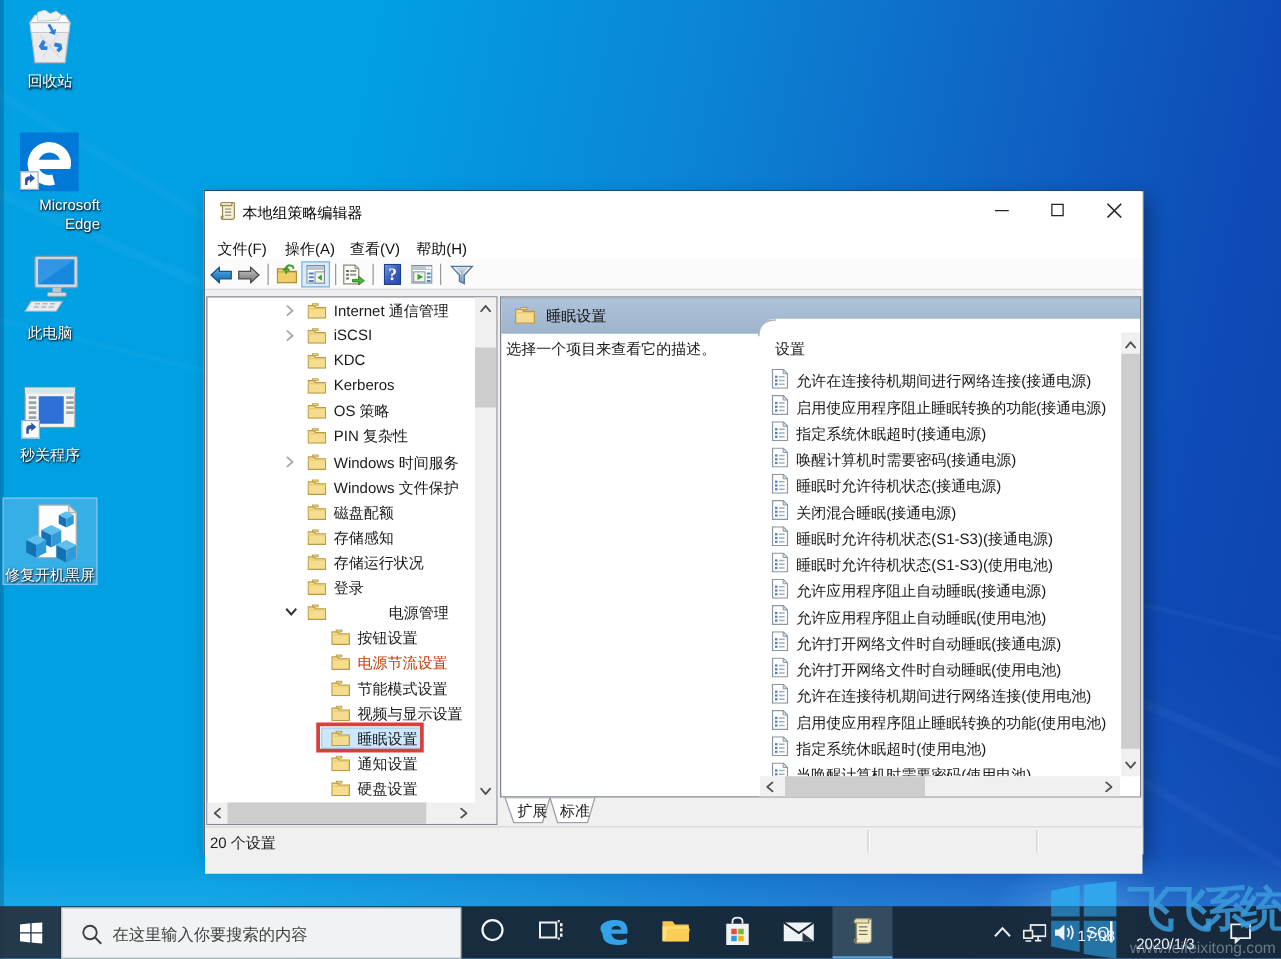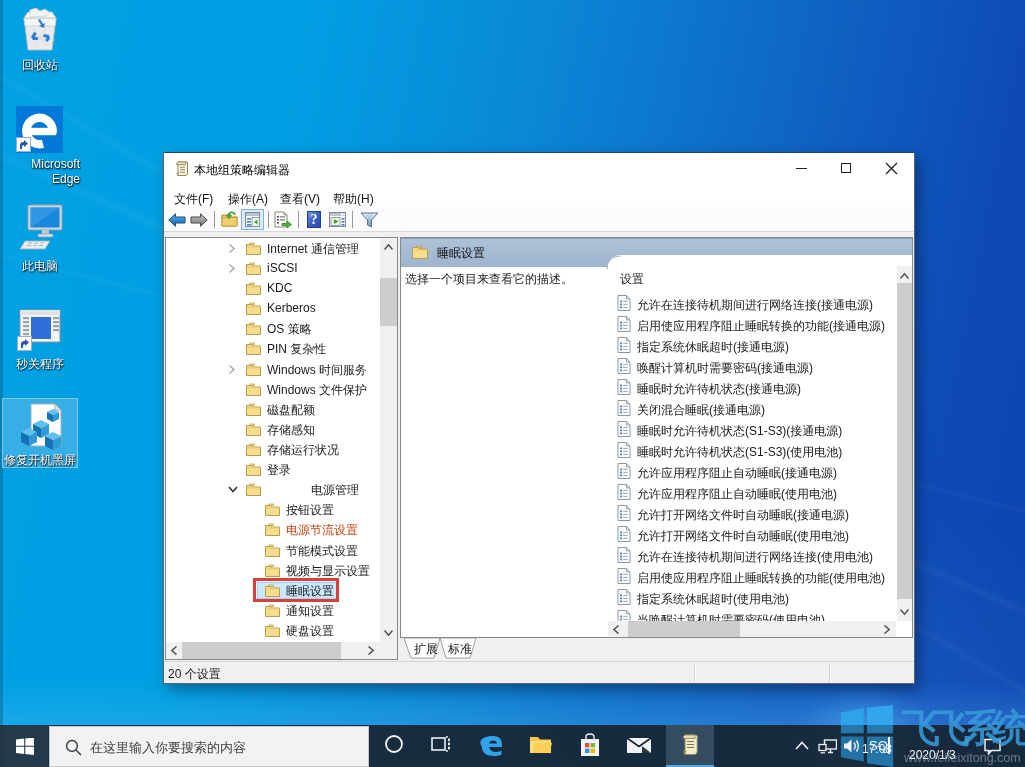--- a/index.html
+++ b/index.html
@@ -640,21 +640,21 @@
    </div>
   </div>
 
   <svg class="abs" style="left:236px;top:406px;" width="120" height="21" viewBox="0 0 120 21">
    <path d="M4 0 L40 0 L34 20 L11 20 Z" fill="#ffffff" stroke="#9aa0a6" stroke-width="1"></path>
    <path d="M40 0 L76 0 L70 20 L46 20 Z" fill="#ffffff" stroke="#9aa0a6" stroke-width="1"></path>
    <text x="14" y="15" font-size="12" font-family="Liberation Sans" fill="#1a1a1a">扩展</text>
    <text x="48" y="15" font-size="12" font-family="Liberation Sans" fill="#1a1a1a">标准</text>
   </svg>
 
-  <div class="abs" style="left:0;top:429px;width:750px;height:22px;background:#f0f0f0;border-top:1px solid #d5d5d5;">
+  <div class="abs" style="left:0;top:429px;width:750px;height:38px;background:#f0f0f0;border-top:1px solid #d5d5d5;">
    <span class="abs" style="left:4px;top:4px;font-size:12px;color:#1a1a1a;">20 个设置</span>
    <div class="abs" style="left:530px;top:2px;width:1px;height:18px;background:#d0d0d0;box-shadow:1px 0 0 #fff;"></div>
    <div class="abs" style="left:665px;top:2px;width:1px;height:18px;background:#d0d0d0;box-shadow:1px 0 0 #fff;"></div>
   </div>
  </div>
 </div>
 
 <div class="abs" style="left:0;top:725px;width:1025px;height:42px;background:rgba(22,33,45,0.90);overflow:hidden;">
  <div class="abs" style="left:837px;top:-20px;width:60px;height:62px;opacity:0.62;">
   <svg width="60" height="62" viewBox="0 0 48 57">

